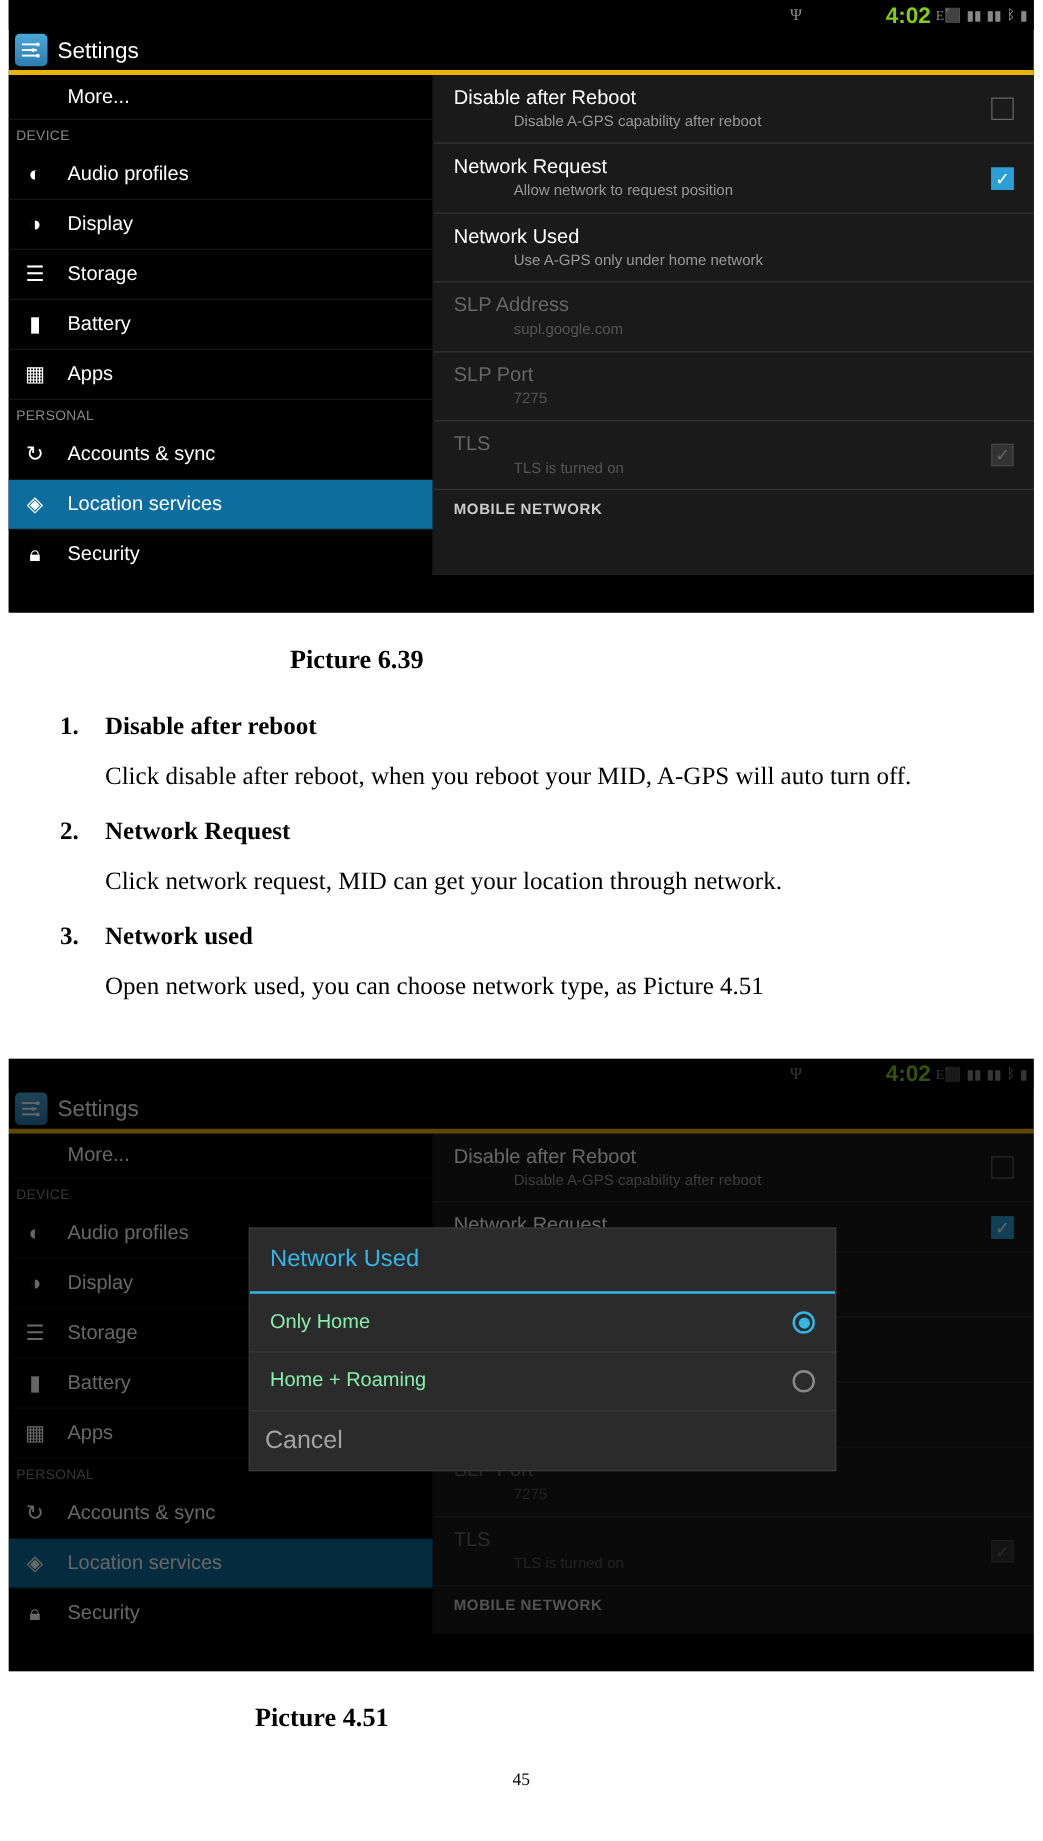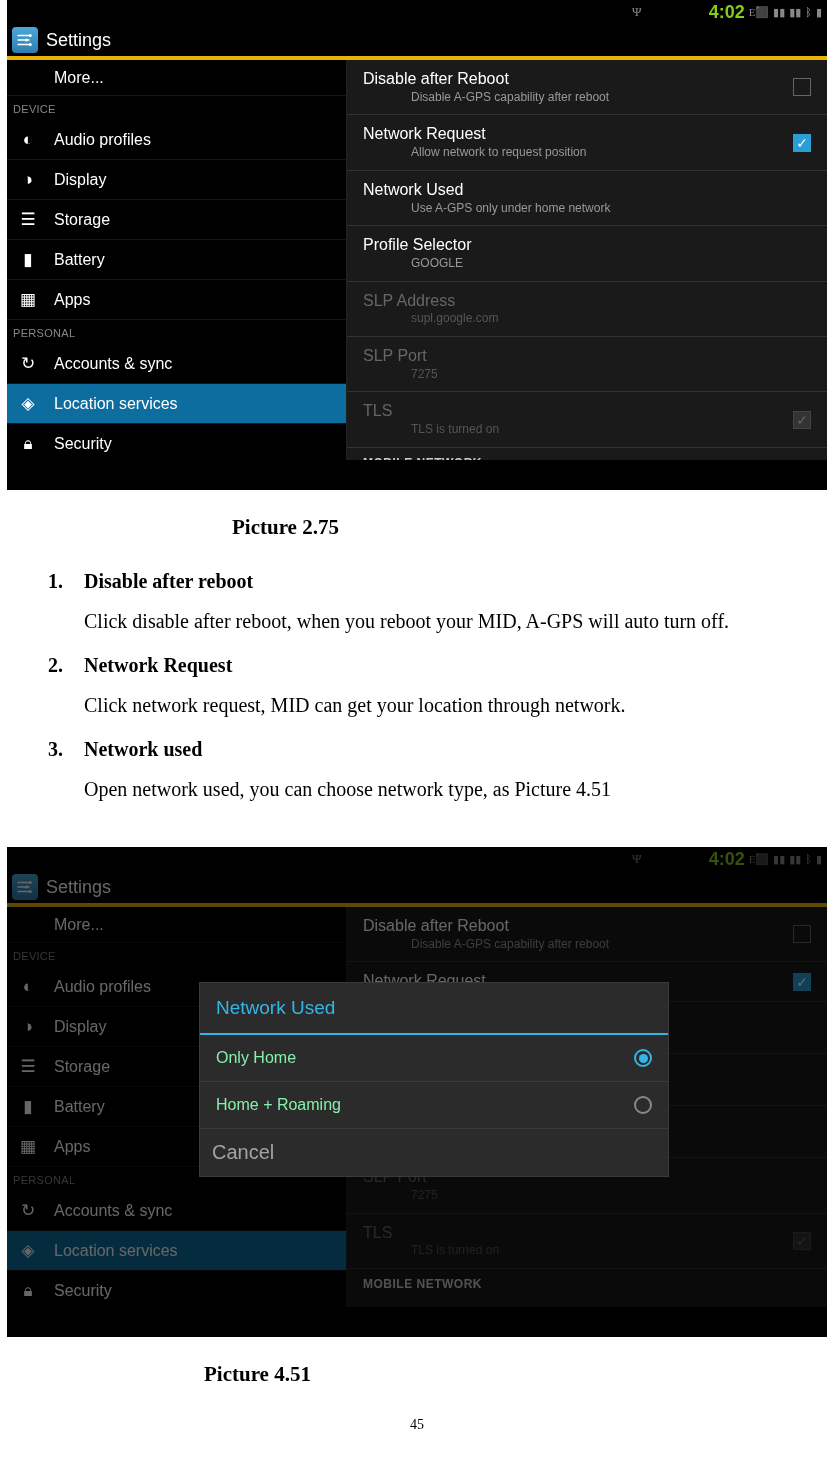--- a/index.html
+++ b/index.html
@@ -143,26 +143,20 @@
           <div class="sub">Allow network to request position</div>
         </div>
         <div class="checkbox checked"></div>
       </div>
       <div class="detail-item">
         <div class="texts">
           <div class="title">Network Used</div>
           <div class="sub">Use A-GPS only under home network</div>
         </div>
       </div>
-      <div class="detail-item">
-        <div class="texts">
-          <div class="title">Profile Selector</div>
-          <div class="sub">GOOGLE</div>
-        </div>
-      </div>
       <div class="detail-item disabled">
         <div class="texts">
           <div class="title">SLP Address</div>
           <div class="sub">supl.google.com</div>
         </div>
       </div>
       <div class="detail-item disabled">
         <div class="texts">
           <div class="title">SLP Port</div>
           <div class="sub">7275</div>
@@ -174,21 +168,21 @@
           <div class="sub">TLS is turned on</div>
         </div>
         <div class="checkbox disabled-check"></div>
       </div>
       <div class="detail-header">MOBILE NETWORK</div>
     </div>
   </div>
   <div class="nav-bar"></div>
 </div>
 
-<div class="caption">Picture 2.75</div>
+<div class="caption">Picture 6.39</div>
 
 <div class="explain">
   <ol>
     <li>
       <span class="num">1.</span>
       <span class="h">Disable after reboot</span>
       <span class="body">Click disable after reboot, when you reboot your MID, A-GPS will auto turn off.</span>
     </li>
     <li>
       <span class="num">2.</span>

